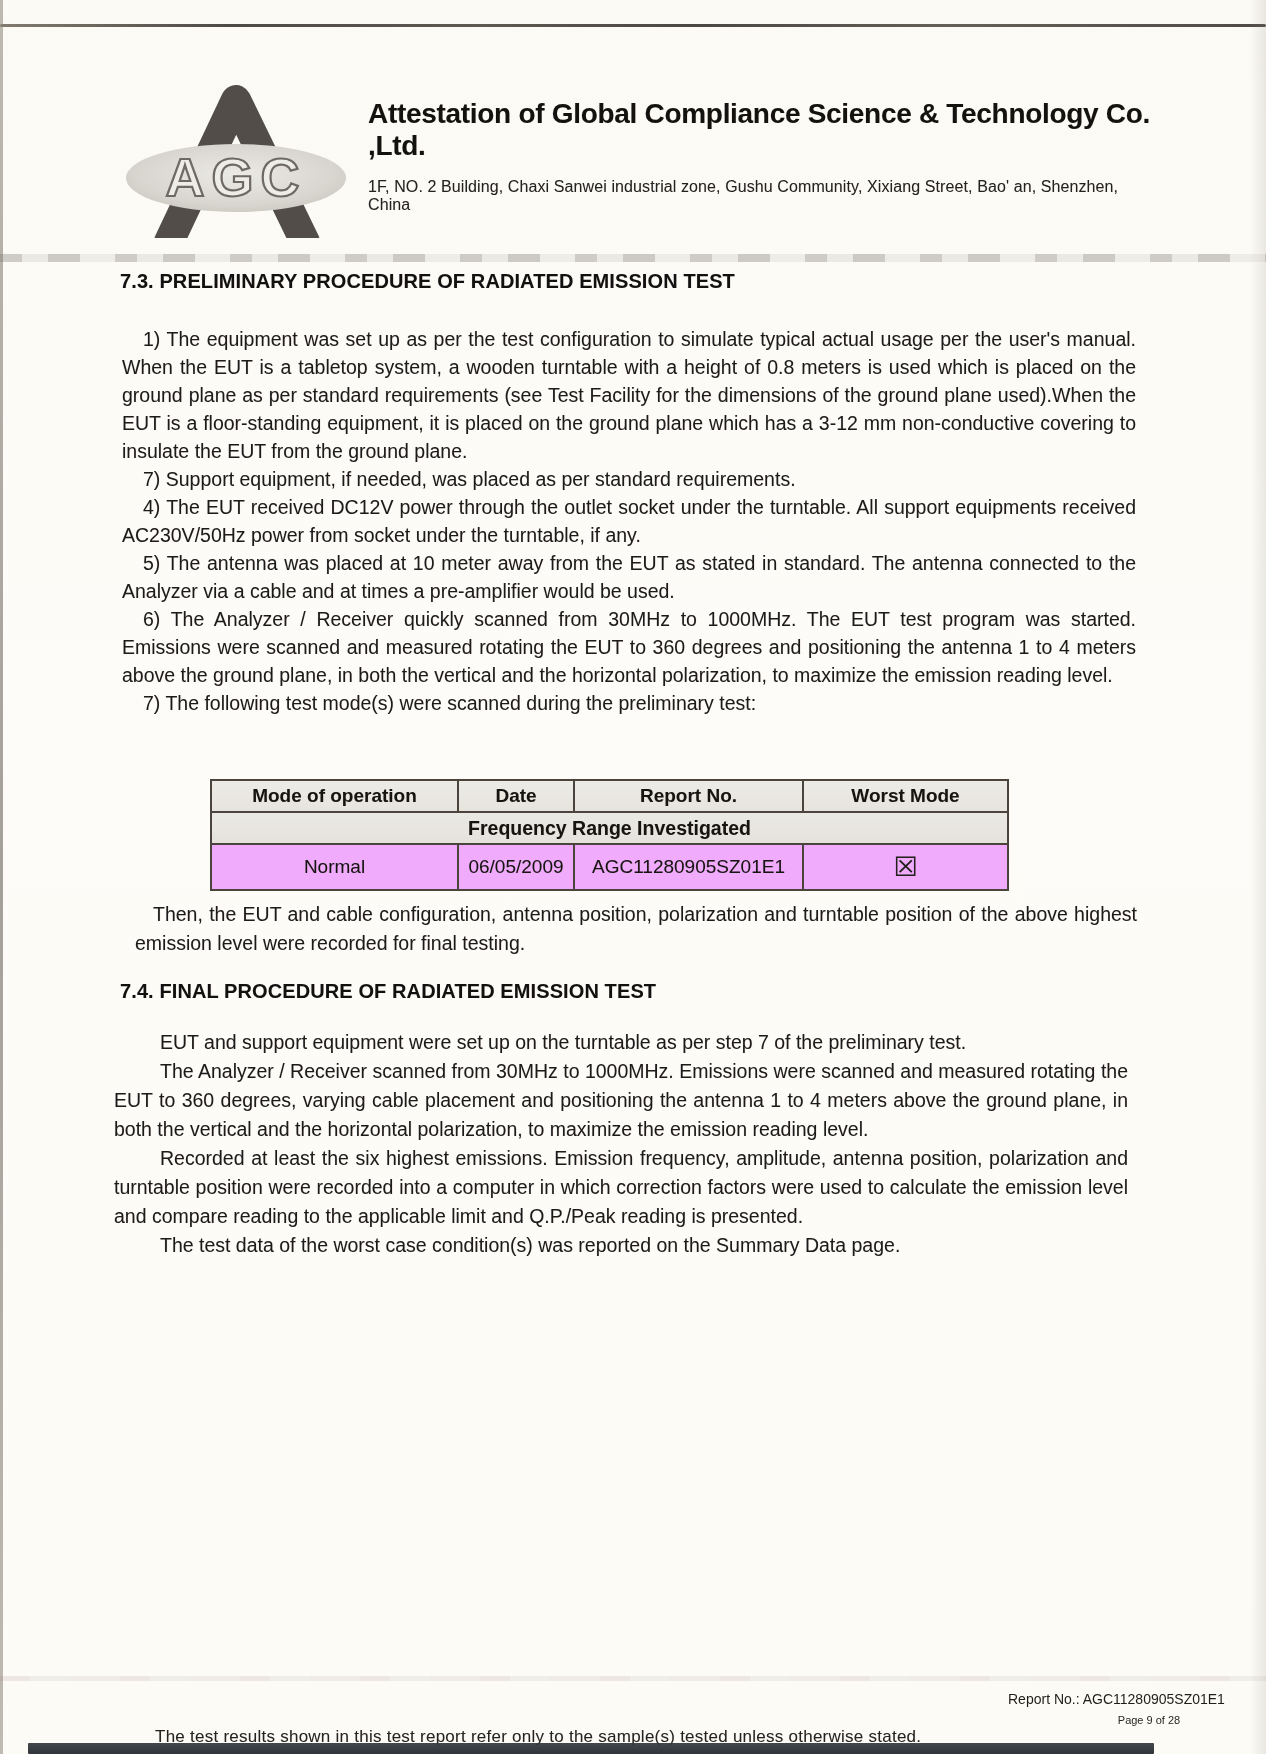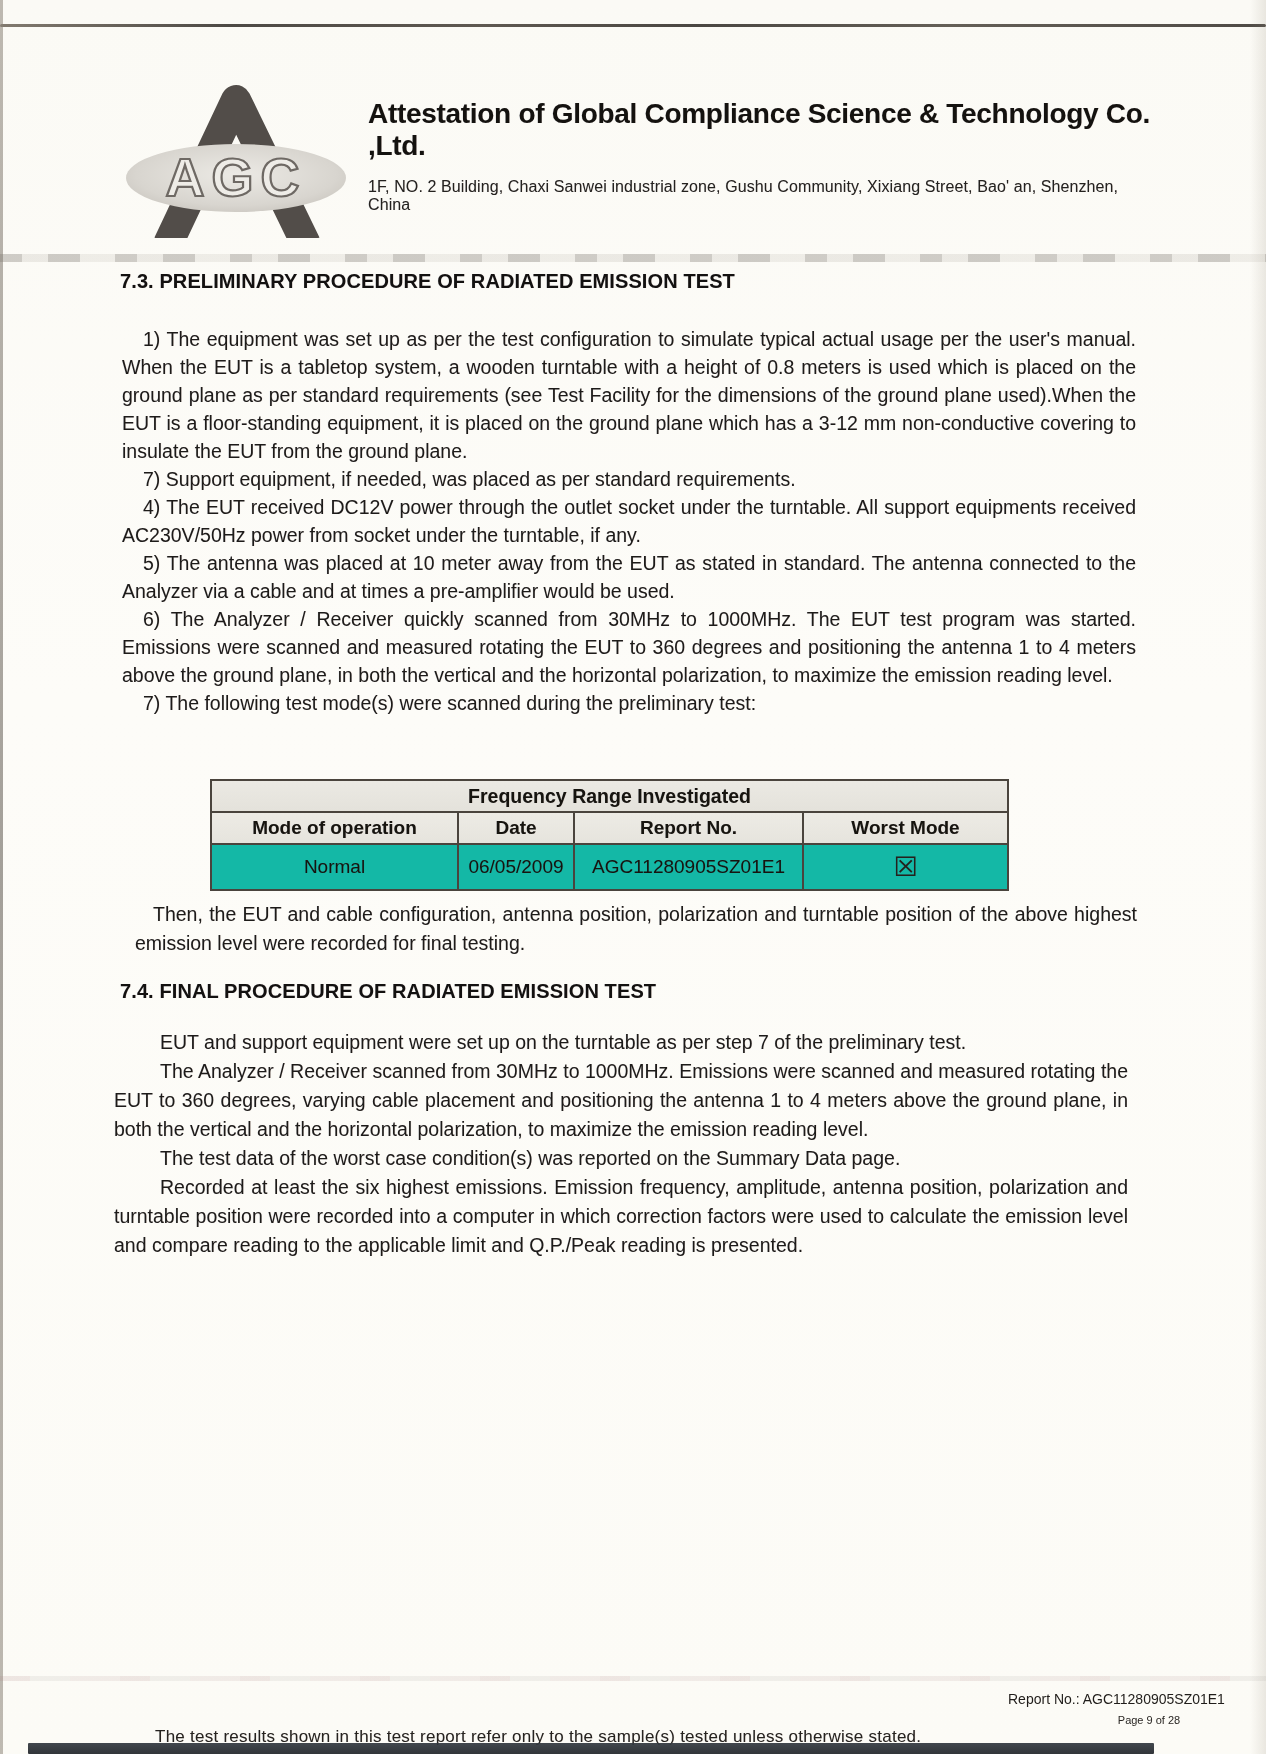--- a/index.html
+++ b/index.html
@@ -53,21 +53,21 @@
   .final-block p{margin:0;text-indent:46px;}
 
   
   .freq-table{position:absolute;left:210px;top:779px;width:797px;border-collapse:collapse;
     table-layout:fixed;font-size:19px;color:#16140f;background:#fdfcf8;}
   .freq-table th,.freq-table td{border:2px solid #4a443d;text-align:center;padding:0 4px;}
   .freq-table .t-title{height:30px;font-weight:bold;font-size:19.5px;
     background:linear-gradient(180deg,#ebe9e3,#e4e2db);}
   .freq-table .t-colhead{height:30px;font-weight:bold;
     background:linear-gradient(180deg,#edebe5,#e6e4dd);}
-  .freq-table .t-data{height:44px;background:#14b8a6;text-align:center;}
+  .freq-table .t-data{height:44px;background:#f0abfc;text-align:center;}
   .chk{font-family:"DejaVu Sans",sans-serif;font-size:27px;line-height:1;color:#24211d;}
 
   
   .disclaimer{position:absolute;left:155px;top:1701px;font-size:17px;color:#26231f;
     letter-spacing:.25px;white-space:nowrap;
     text-shadow:.4px .4px 0 rgba(150,45,20,.08),-.4px -.4px 0 rgba(25,65,150,.08);margin-top:26px;}
   .report-block{position:absolute;left:1008px;top:1691px;width:222px;font-size:14px;color:#201d1a;}
   .report-no-line{display:block;white-space:nowrap;}
   .page-line{display:block;margin-top:7px;text-align:center;padding-left:60px;font-size:11px;color:#2a2724;}
 </style>
@@ -113,27 +113,27 @@
 
   <table class="freq-table scan-text">
     <colgroup>
       <col style="width:247px">
         <col style="width:116px">
         <col style="width:229px">
         <col style="width:205px">
     </colgroup>
     <thead>
       <tr>
-        <th class="t-title" colspan="4">Frequency Range Investigated</th>
-      </tr>
-      <tr>
         <th class="t-colhead">Mode of operation</th>
         <th class="t-colhead">Date</th>
         <th class="t-colhead">Report No.</th>
         <th class="t-colhead">Worst Mode</th>
+      </tr>
+      <tr>
+        <th class="t-title" colspan="4">Frequency Range Investigated</th>
       </tr>
     </thead>
     <tbody>
       <tr>
         <td class="t-data">Normal</td>
         <td class="t-data">06/05/2009</td>
         <td class="t-data">AGC11280905SZ01E1</td>
         <td class="t-data">
           <span class="chk">☒</span>
         </td>
@@ -141,22 +141,22 @@
     </tbody>
   </table>
 
   <div class="then-note scan-text">Then, the EUT and cable configuration, antenna position, polarization and turntable position of the above highest emission level were recorded for final testing.</div>
 
   <div class="sec-heading h-final scan-text">7.4. FINAL PROCEDURE OF RADIATED EMISSION TEST</div>
 
   <div class="final-block scan-text">
     <p>EUT and support equipment were set up on the turntable as per step 7 of the preliminary test.</p>
     <p>The Analyzer / Receiver scanned from 30MHz to 1000MHz.  Emissions were scanned and measured rotating the EUT to 360 degrees, varying cable placement and positioning the antenna 1 to 4 meters above the ground plane, in both the vertical and the horizontal polarization, to maximize the emission reading level.</p>
+    <p>Recorded at least the six highest emissions. Emission frequency, amplitude, antenna position, polarization and turntable position were recorded into a computer in which correction factors were used to calculate the emission level and compare reading to the applicable limit and Q.P./Peak reading is presented.</p>
     <p>The test data of the worst case condition(s) was reported on the Summary Data page.</p>
-    <p>Recorded at least the six highest emissions. Emission frequency, amplitude, antenna position, polarization and turntable position were recorded into a computer in which correction factors were used to calculate the emission level and compare reading to the applicable limit and Q.P./Peak reading is presented.</p>
   </div>
 
   <div class="footer-sep-band"></div>
   <div class="disclaimer">The test results shown in this test report refer only to the sample(s) tested unless otherwise stated.</div>
   <div class="report-block">
     <span class="report-no-line">Report No.: AGC11280905SZ01E1</span>
     <span class="page-line">Page 9 of 28</span>
   </div>
   <div class="bottom-bar"></div>
 

